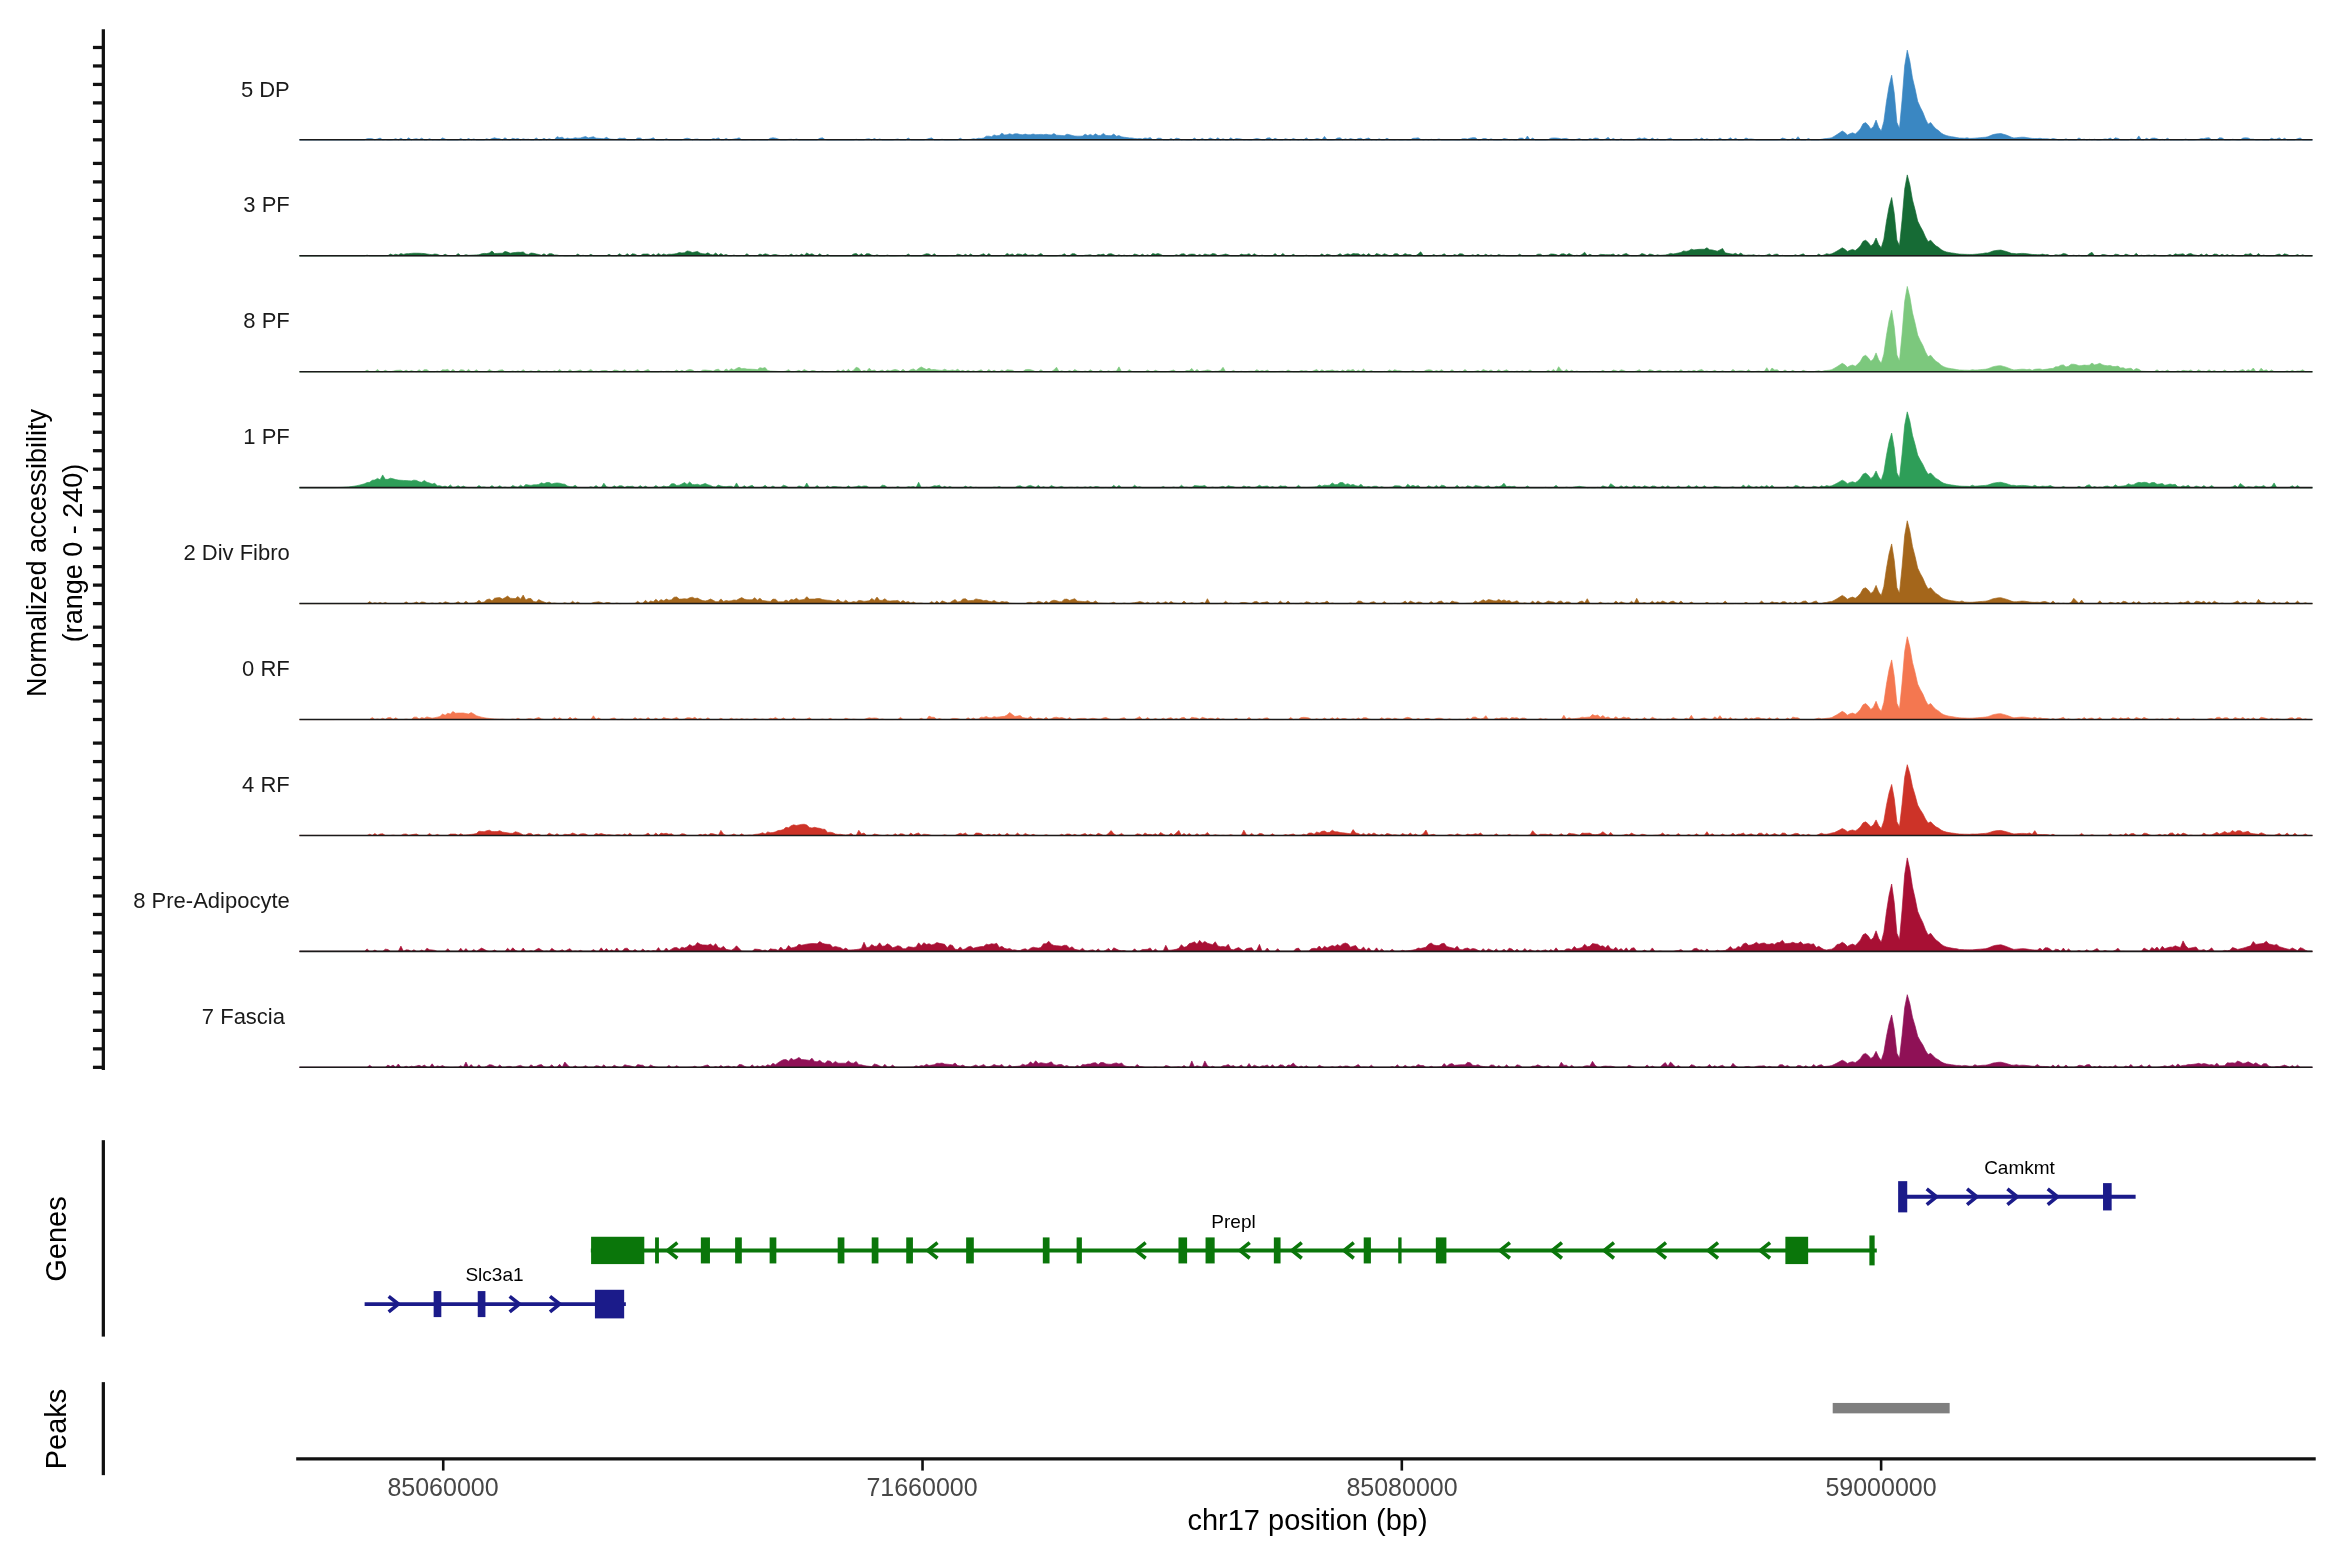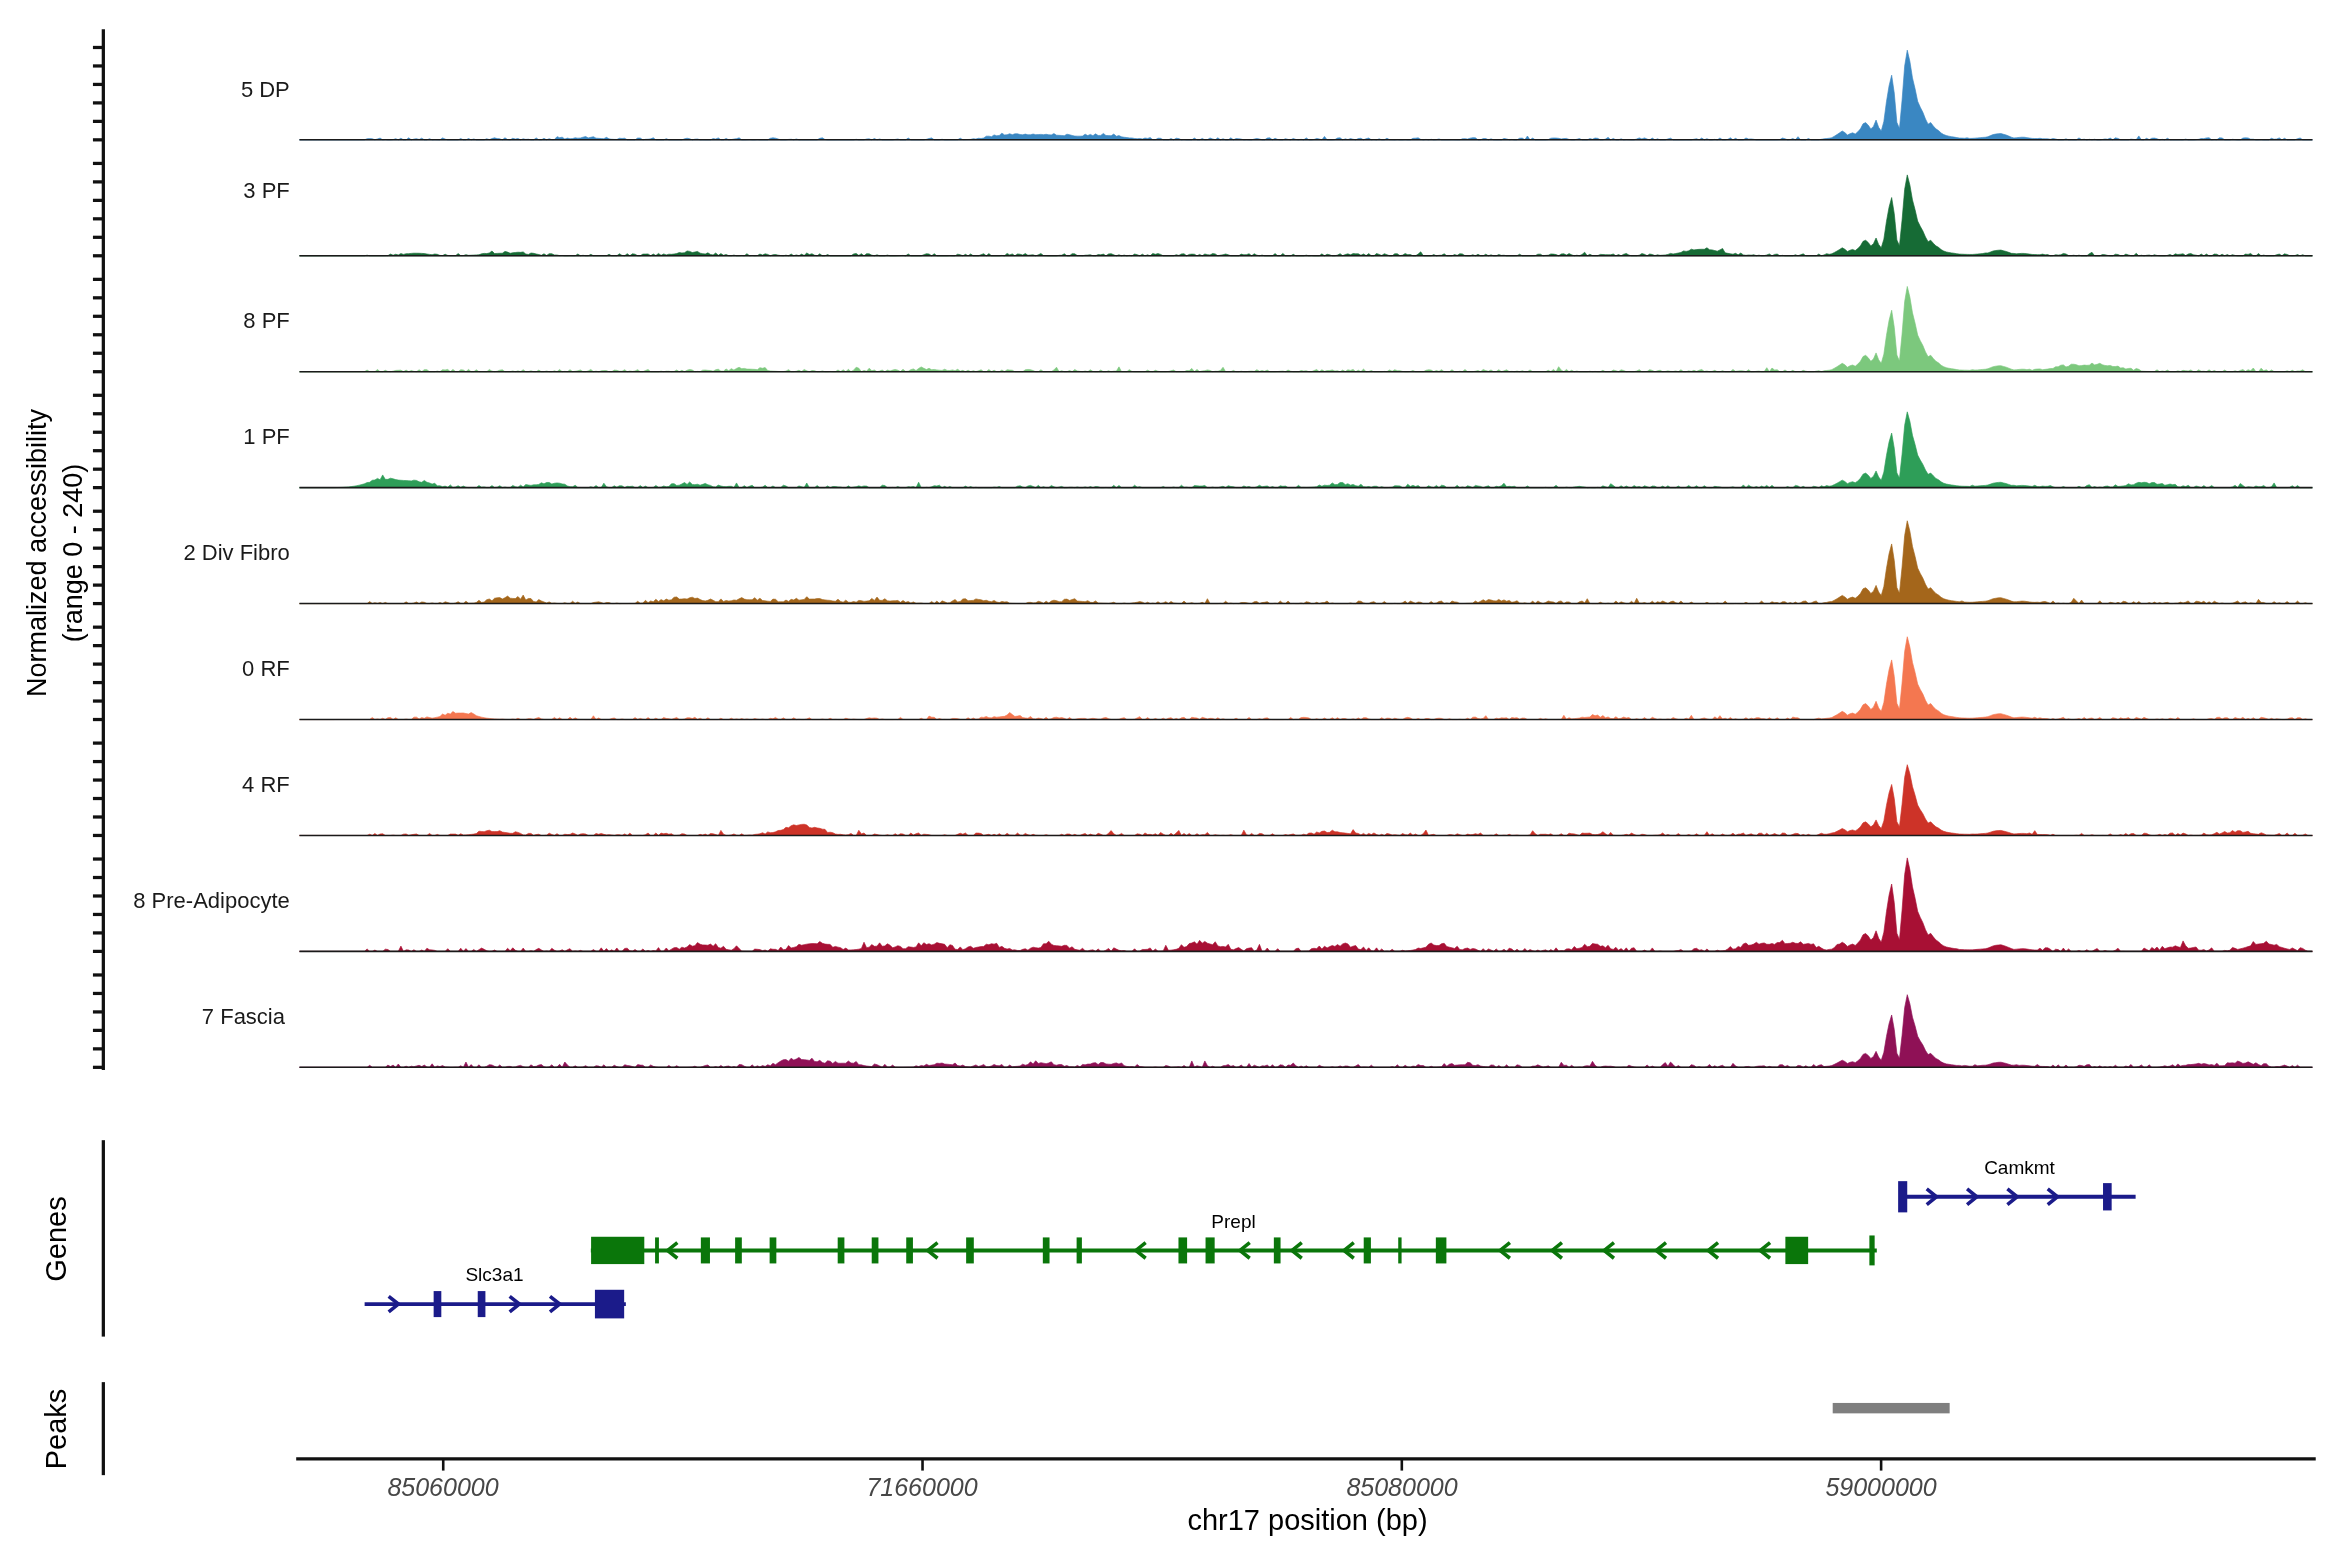--- a/index.html
+++ b/index.html
@@ -1,21 +1,21 @@
 <!DOCTYPE html>
 <html style="font-size:10.4px"><head>
 <meta charset="utf-8">
 <style>
   html,body{margin:0;padding:0;background:#ffffff;}
   #fig{position:relative;width:2342px;height:1561px;background:#ffffff;overflow:hidden;
        font-family:"Liberation Sans","DejaVu Sans",sans-serif;}
   #canvas{position:absolute;left:0;top:0;}
   .txt{position:absolute;color:#1a1a1a;white-space:nowrap;}
   .track-label{font-size:22px;line-height:31px;width:280px;text-align:right;color:#1a1a1a;}
-  .tick-label{font-size:25px;line-height:29px;width:208px;text-align:center;color:#474747;font-style:italic;}
+  .tick-label{font-size:25px;line-height:29px;width:208px;text-align:center;color:#474747;}
   .gene-label{font-size:19px;line-height:27px;width:273px;text-align:center;color:#000;}
   .rot{position:absolute;transform:translate(-50%,-50%) rotate(-90deg);text-align:center;color:#000;}
   #ylab{left:55px;top:553px;font-size:27px;line-height:36px;}
   #genes-lab{left:56px;top:1239px;font-size:29px;}
   #peaks-lab{left:56px;top:1429px;font-size:29px;}
   #xtitle{left:852px;top:1504px;width:911px;text-align:center;font-size:29px;color:#000;}
 </style>
 </head>
 <body>
 
@@ -152,21 +152,21 @@
 
   <div class="rot" id="ylab">
     <div>Normalized accessibility</div>
     <div>(range 0 - 240)</div>
   </div>
 
   <div class="rot" id="genes-lab">Genes</div>
   <div class="rot" id="peaks-lab">Peaks</div>
   <div class="txt" id="xtitle">chr17 position (bp)</div>
 <div class="txt track-label" style="left: 9.8px; top: 74px;">5 DP</div>
-    <div class="txt track-label" style="left: 9.8px; top: 175px;">3 PF</div>
+    <div class="txt track-label" style="left: 9.8px; top: 189px;">3 PF</div>
     <div class="txt track-label" style="left: 9.8px; top: 305px;">8 PF</div>
     <div class="txt track-label" style="left: 9.8px; top: 421px;">1 PF</div>
     <div class="txt track-label" style="left: 9.8px; top: 537px;">2 Div Fibro</div>
     <div class="txt track-label" style="left: 9.8px; top: 653px;">0 RF</div>
     <div class="txt track-label" style="left: 9.8px; top: 769px;">4 RF</div>
     <div class="txt track-label" style="left: 9.8px; top: 885px;">8 Pre-Adipocyte</div>
     <div class="txt track-label" style="left: 5px; top: 1001px;">7 Fascia</div>
     <div class="txt gene-label" style="left: 1883px; top: 1154px;">Camkmt</div>
     <div class="txt gene-label" style="left: 1097px; top: 1208px;">Prepl</div>
     <div class="txt gene-label" style="left: 358px; top: 1261px;">Slc3a1</div>

